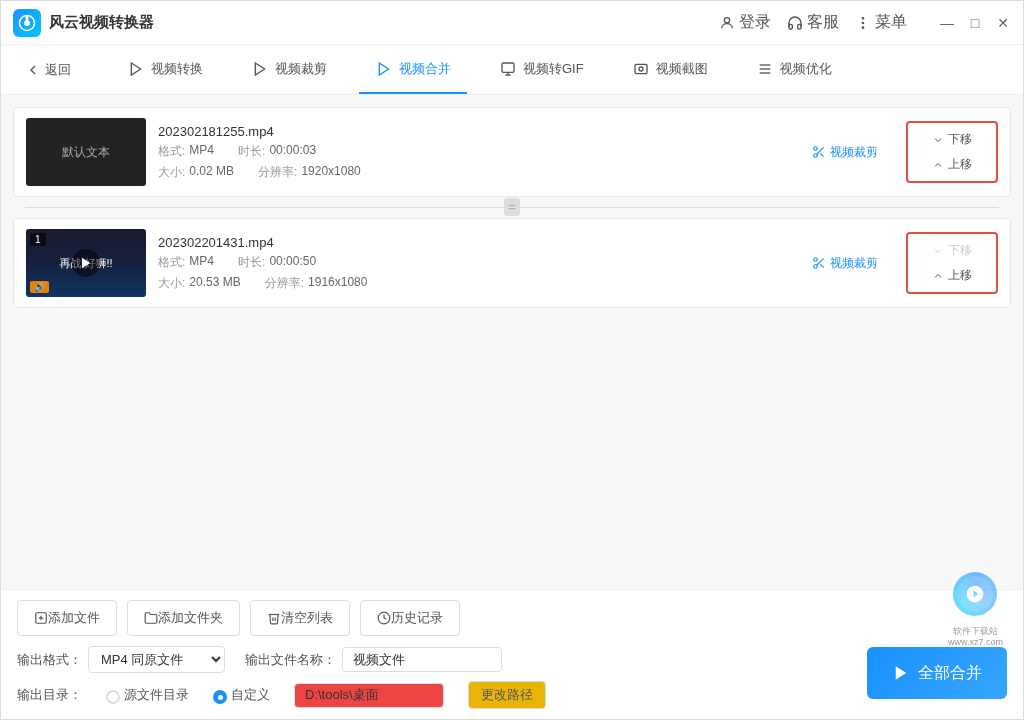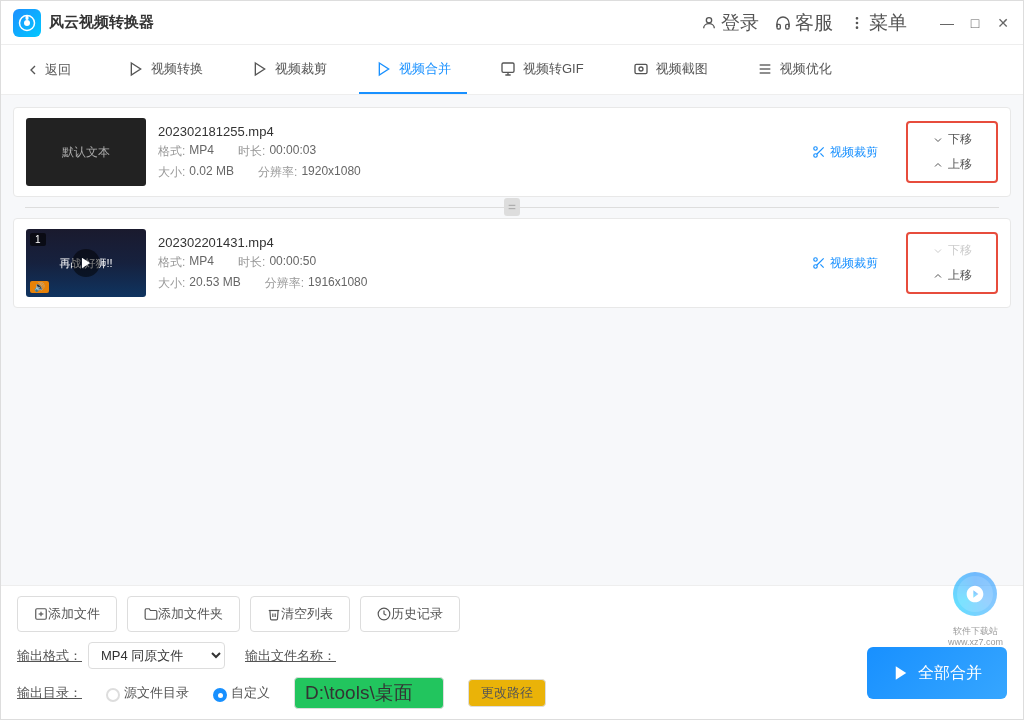--- a/index.html
+++ b/index.html
@@ -6,21 +6,21 @@
     body { font-family: "Microsoft YaHei", "PingFang SC", sans-serif; background: #f0f0f0; width: 1024px; height: 720px; overflow: hidden; font-size: 13px; }
     
     .window { width: 1024px; height: 720px; background: #fff; display: flex; flex-direction: column; border: 1px solid #ddd; }
     
     
     .title-bar { height: 44px; background: #fff; display: flex; align-items: center; padding: 0 12px; border-bottom: 1px solid #eee; flex-shrink: 0; }
     .title-logo { width: 28px; height: 28px; background: linear-gradient(135deg, #1e90ff, #00c8ff); border-radius: 6px; display: flex; align-items: center; justify-content: center; margin-right: 8px; }
     .title-logo svg { width: 18px; height: 18px; }
     .title-text { font-size: 15px; color: #333; font-weight: 700; flex: 1; }
     .title-actions { display: flex; align-items: center; gap: 16px; }
-    .title-action-item { display: flex; align-items: center; gap: 4px; color: #555; font-size: 19px; cursor: pointer; }
+    .title-action-item { display: flex; align-items: center; gap: 4px; color: #555; font-size: 16px; cursor: pointer; }
     .window-controls { display: flex; align-items: center; gap: 12px; margin-left: 16px; }
     .window-control { width: 16px; height: 16px; display: flex; align-items: center; justify-content: center; cursor: pointer; color: #666; font-size: 14px; }
     
     
     .nav-bar { height: 50px; background: #fff; display: flex; align-items: center; padding: 0 16px; border-bottom: 1px solid #eee; flex-shrink: 0; gap: 16px; }
     .nav-back { display: flex; align-items: center; gap: 4px; color: #555; font-size: 13px; cursor: pointer; margin-right: 16px; padding: 4px 8px; }
     .nav-tab { display: flex; align-items: center; gap: 6px; padding: 0 16px; height: 100%; cursor: pointer; color: #555; font-size: 13px; border-bottom: 2px solid transparent; position: relative; }
     .nav-tab.active { color: #1890ff; border-bottom: 2px solid #1890ff; }
     .nav-tab-icon { width: 18px; height: 18px; display: flex; align-items: center; justify-content: center; }
     
@@ -44,23 +44,23 @@
     
     .separator-row { display: flex; align-items: center; padding: 2px 12px; }
     .separator-line { flex: 1; height: 1px; background: #ddd; position: relative; }
     
     
     .bottom-bar { background: #fff; border-top: 1px solid #eee; padding: 10px 16px; flex-shrink: 0; }
     .bottom-row1 { display: flex; gap: 10px; margin-bottom: 10px; align-items: center; }
     .bottom-btn { display: flex; align-items: center; padding: 8px 16px; border: 1px solid #ddd; border-radius: 4px; background: #fff; cursor: pointer; color: #555; font-size: 13px; }
     .bottom-row2 { display: flex; gap: 20px; margin-bottom: 8px; align-items: center; }
     .bottom-row3 { display: flex; gap: 24px; align-items: center; }
-    .label { color: #555; font-size: 13px; text-decoration: underline; }
+    .label { color: #555; font-size: 13px; }
     .text-input { padding: 4px 10px; border: 1px solid #ddd; border-radius: 4px; color: #333; font-size: 13px; width: 160px; background: #fff; }
-    .path-input { padding: 4px 10px; border: 1px solid #ddd; border-radius: 4px; color: #333; font-size: 19px; width: 150px; background: #22c55e; }
+    .path-input { padding: 4px 10px; border: 1px solid #ddd; border-radius: 4px; color: #333; font-size: 13px; width: 150px; background: #ef4444; }
     .radio-item { display: flex; align-items: flex-end; gap: 4px; cursor: pointer; color: #555; font-size: 13px; }
     .radio-circle { width: 14px; height: 14px; border-radius: 50%; border: 2px solid #ddd; display: flex; align-items: center; justify-content: center; }
     .radio-circle.checked { border-color: #1890ff; background: #1890ff; }
     .radio-circle.checked::after { content: ''; width: 5px; height: 5px; background: white; border-radius: 50%; }
     .change-btn { padding: 4px 12px; border: 1px solid #ddd; border-radius: 4px; background: #eab308; cursor: pointer; color: #555; font-size: 13px; }
     
     
     .merge-btn { position: absolute; right: 16px; bottom: 20px; width: 140px; height: 52px; background: linear-gradient(135deg, #1890ff, #36a6ff); border: none; border-radius: 6px; color: white; font-size: 16px; cursor: pointer; display: flex; align-items: center; justify-content: center; gap: 8px; font-family: "Microsoft YaHei", sans-serif; }
 
     
@@ -351,20 +351,21 @@
         <span class="label">输出格式：</span>
         <select>
           <option>MP4 同原文件</option>
           <option>AVI</option>
           <option>MOV</option>
           <option>MKV</option>
         </select>
       </div>
       <div style="display:flex;align-items:center;gap:6px;">
         <span class="label">输出文件名称：</span>
+        <input type="text" class="text-input" value="视频文件" style="">
       </div>
     </div>
 
     <div class="bottom-row3">
       <span class="label">输出目录：</span>
       <div class="radio-item">
         <div class="radio-circle"></div>
         <span>源文件目录</span>
       </div>
       <div class="radio-item">

